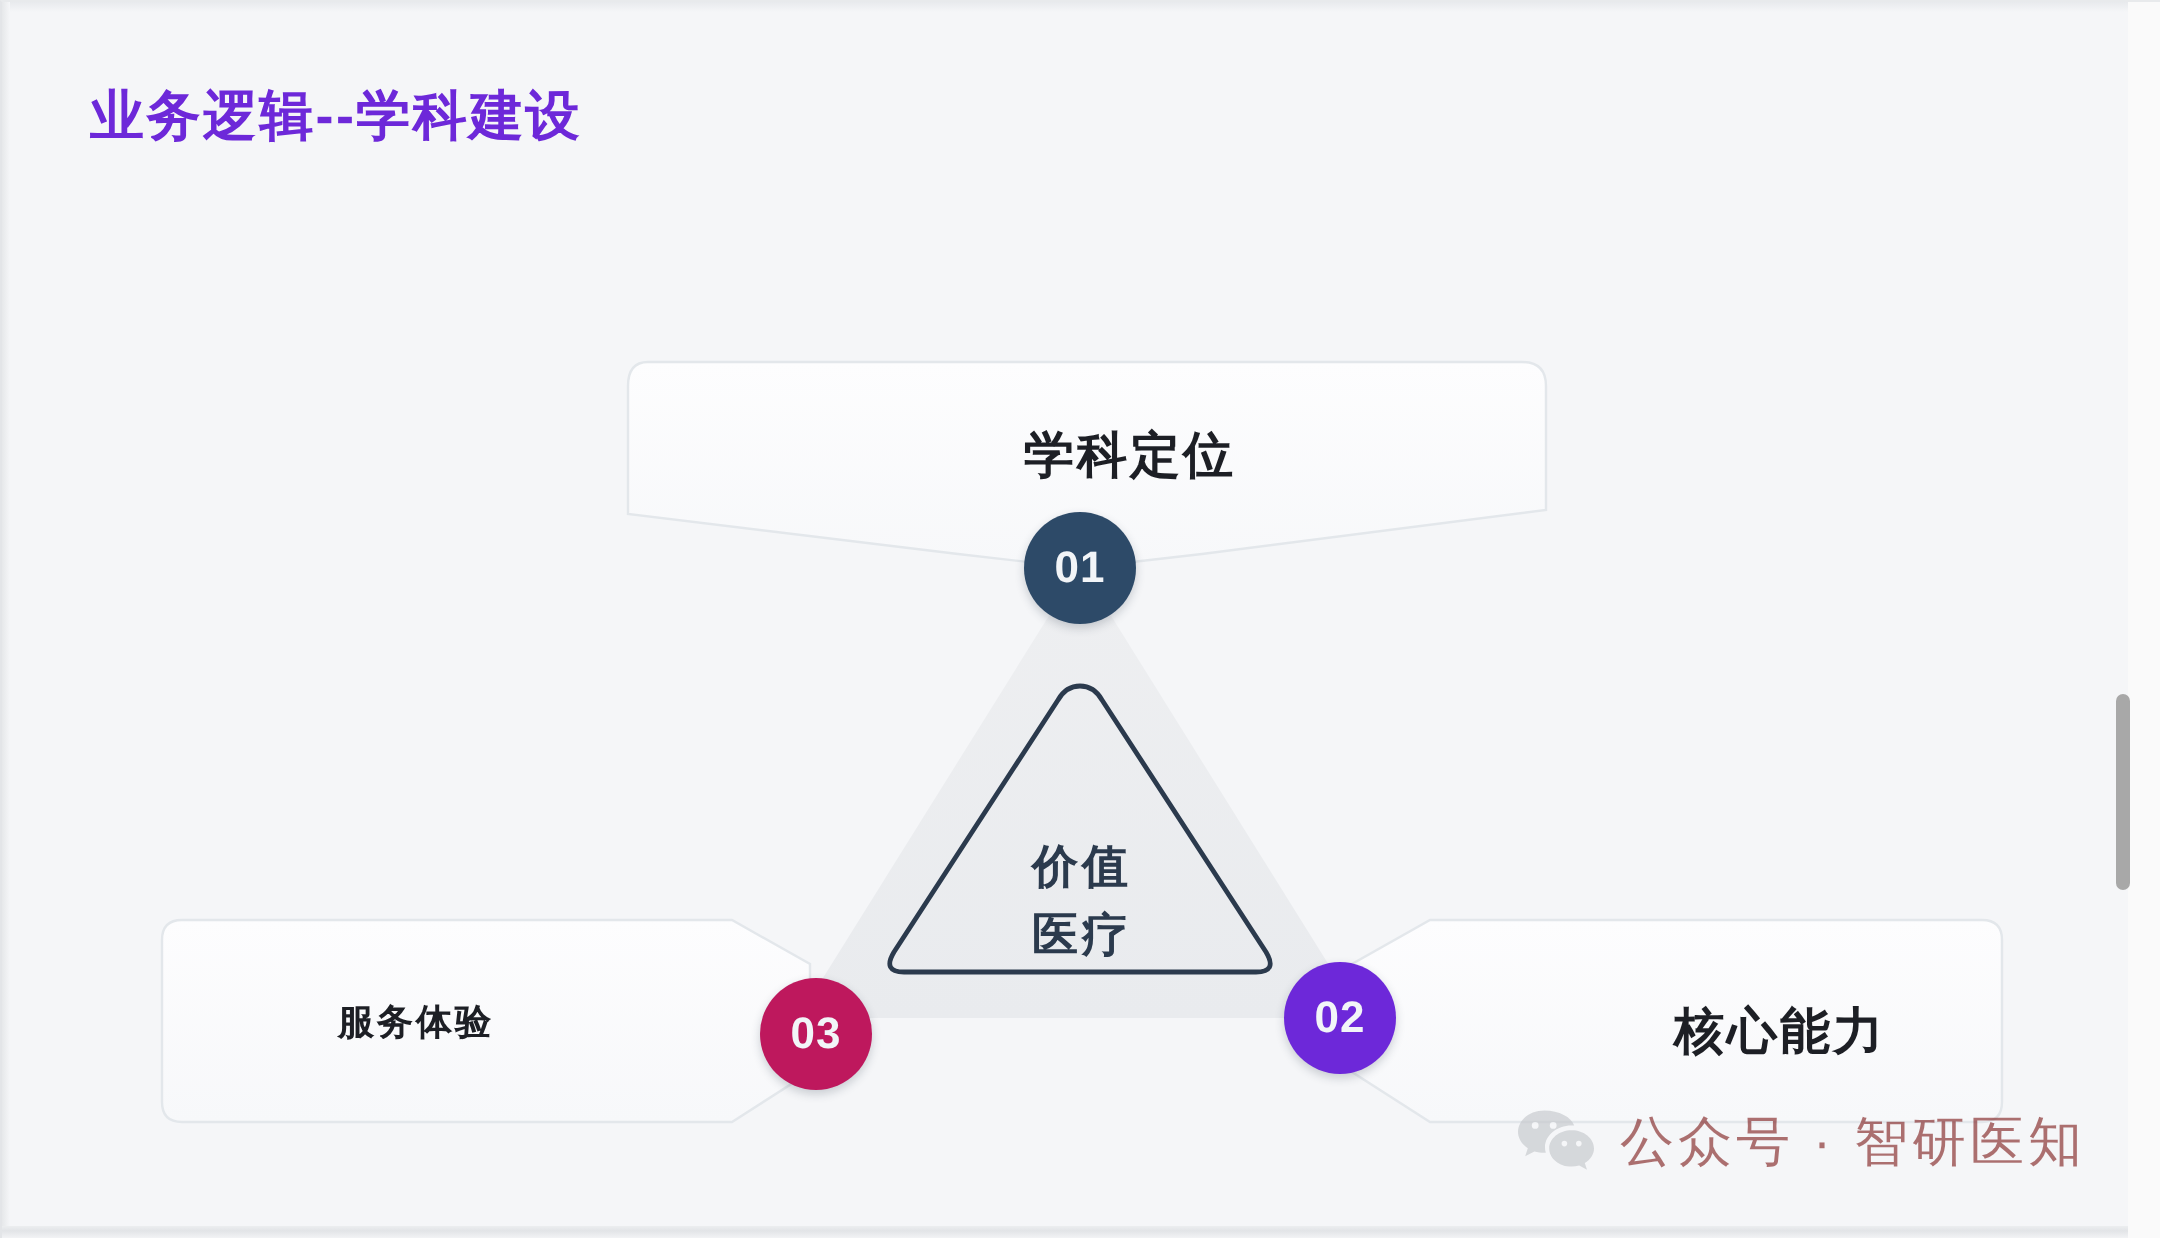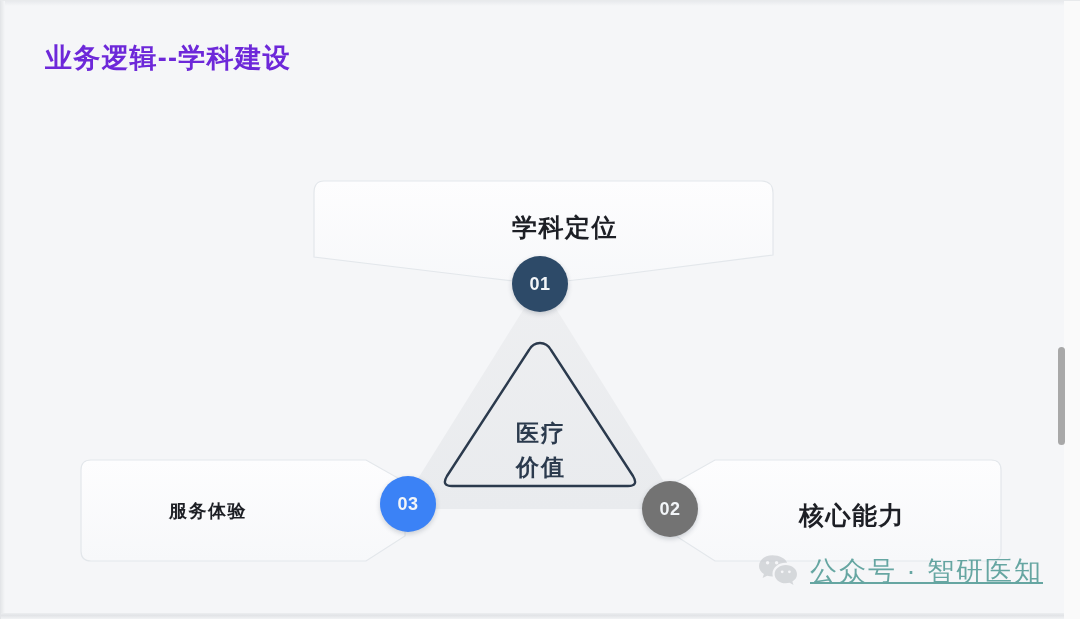--- a/index.html
+++ b/index.html
@@ -89,21 +89,21 @@
     text-align: center;
     font-size: 25px;
     padding-left: 24px;
   }
   #label-03 {
     left: 168px;
     top: 498px;
     font-size: 18px;
   }
   #label-02 {
-    left: 798px;
+    left: 836px;
     top: 498px;
     font-size: 25px;
     text-align: center;
   }
 
   
   .core-text {
     position: absolute;
     left: 0;
     top: 415px;
@@ -118,57 +118,56 @@
   .core-text span { display: block; }
 
   
   .badge {
     position: absolute;
     border-radius: 50%;
     display: flex;
     align-items: center;
     justify-content: center;
     color: #f2f5f8;
-    font-size: 18px;
+    font-size: 22px;
     font-weight: bold;
     letter-spacing: 0.5px;
     box-shadow: 0 2px 5px rgba(40,55,75,0.22);
   }
   #badge-01 {
     left: 511px; top: 255px;
     width: 56px; height: 56px;
     background: #2d4a68;
   }
   #badge-03 {
-    left: 379px; top: 475px;
+    left: 379px; top: 488px;
     width: 56px; height: 56px;
-    background: #3b82f6;
+    background: #be185d;
   }
   #badge-02 {
     left: 641px; top: 480px;
     width: 56px; height: 56px;
-    background: #737373;
+    background: #6d28d9;
   }
 
   
   .watermark {
     position: absolute;
     left: 757px;
     top: 552px;
     display: flex;
     align-items: center;
     gap: 12px;
     opacity: 0.62;
   }
   .watermark .wm-text {
     font-size: 27px;
-    color: #0f766e;
+    color: #7f1d1d;
     letter-spacing: 2px;
     white-space: nowrap;
-    text-decoration: underline;
   }
   .wechat-icon { display:block; }
 
   
   .scroll-track {
     position: absolute;
     right: 0px;
     top: 0px;
     width: 16px;
     height: 619px;
@@ -260,22 +259,22 @@
                  L 451 485
                  Q 440 485 446 475
                  L 528 349
                  Q 532 342 539 342 Z" fill="none" stroke="#2b3a4d" stroke-width="2.4" stroke-linejoin="round"></path>
       </g>
 
     </svg>
   </div>
 
   <div class="core-text">
+    <span>价值</span>
     <span>医疗</span>
-    <span>价值</span>
   </div>
 
   <div class="node-label" id="label-01">学科定位</div>
 
   <div class="node-label" id="label-03">服务体验</div>
 
   <div class="node-label" id="label-02">核心能力</div>
 
   <div class="badge" id="badge-01">01</div>
 

